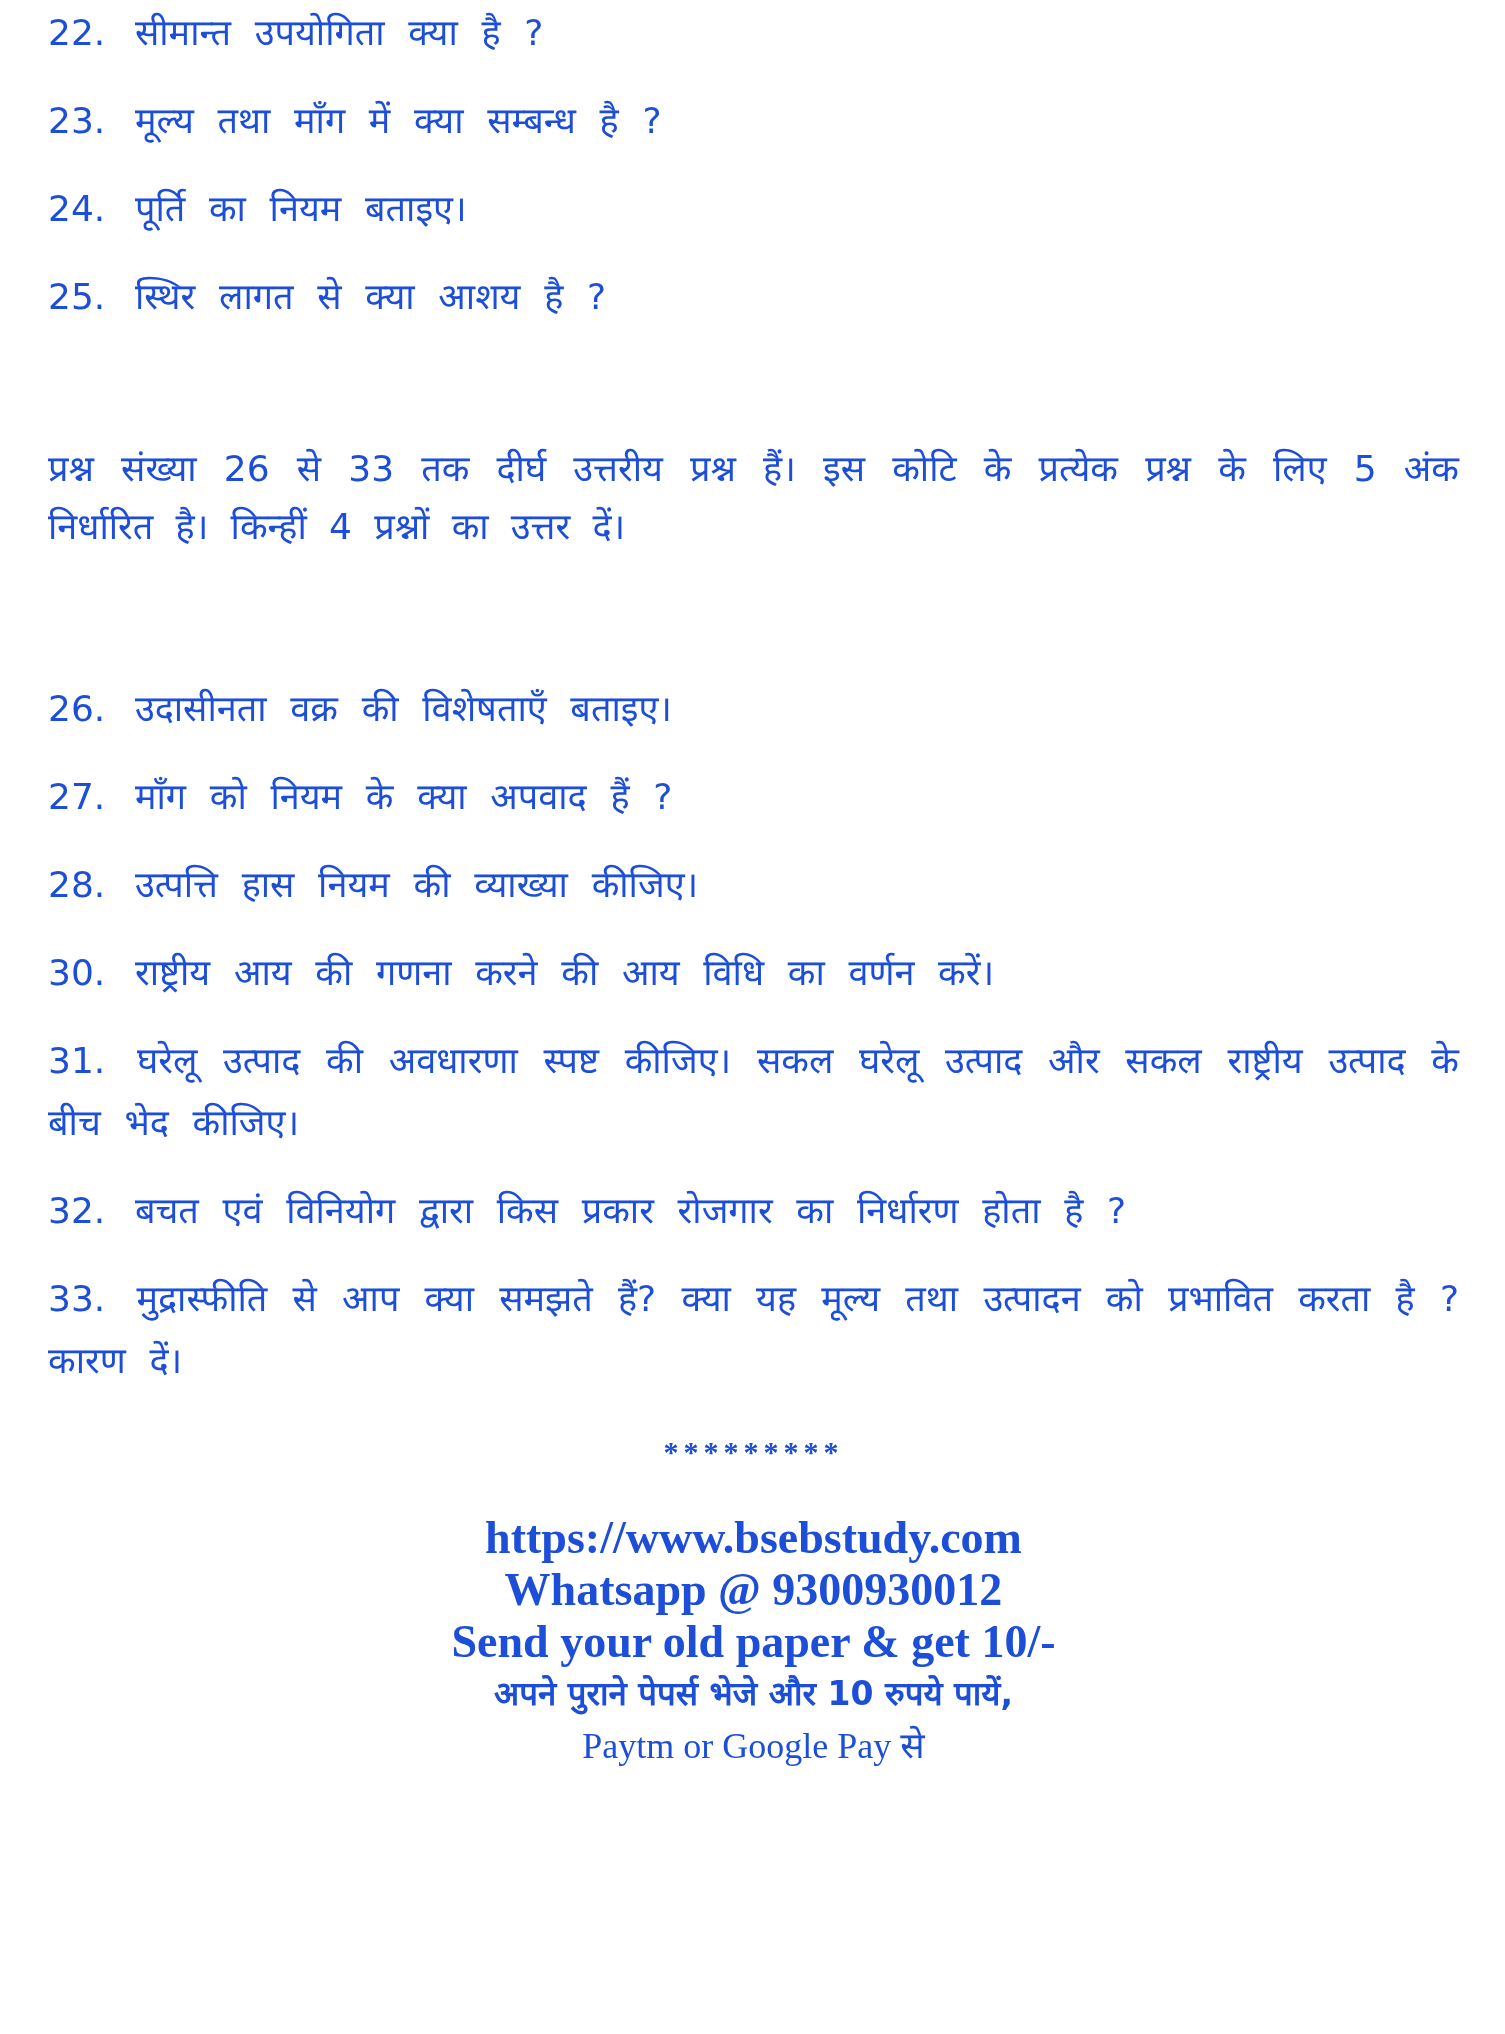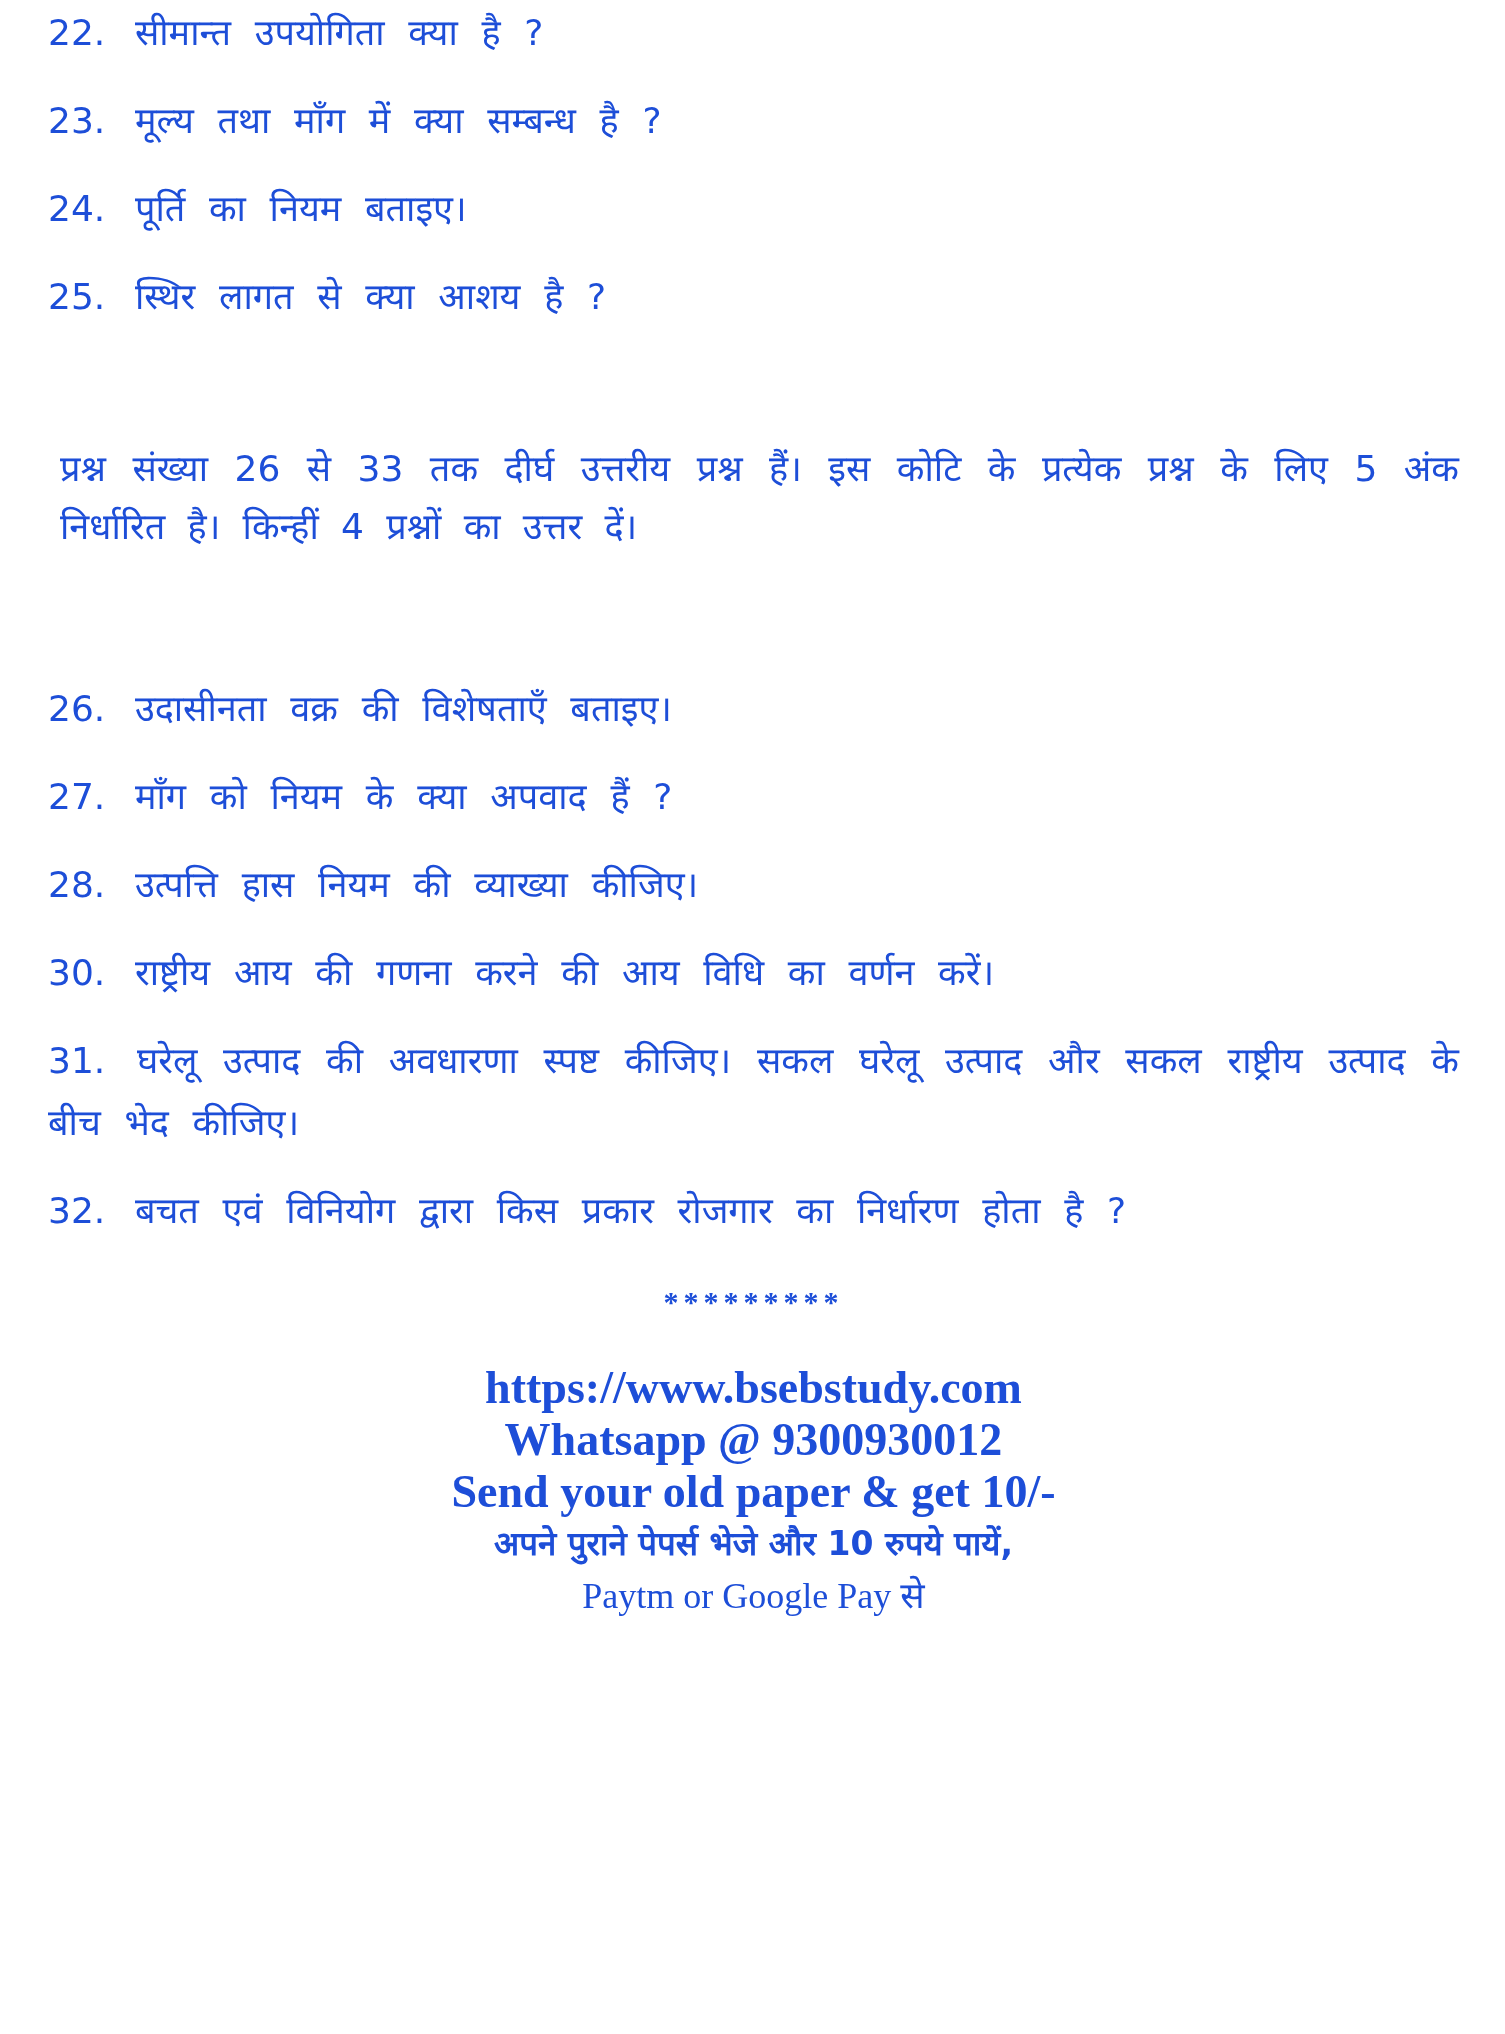--- a/index.html
+++ b/index.html
@@ -19,21 +19,21 @@
     font-size: 36px;
     line-height: 62px;
     margin: 0 0 26px 0;
     text-align: justify;
     word-spacing: 0.34em;
   }
   .qnum { margin-right: 6px; }
   .instructions {
     font-size: 36px;
     line-height: 58px;
-    margin: 112px 0 122px 12px;
+    margin: 112px 0 122px 0;
     text-align: justify;
     word-spacing: 0.30em;
   }
   .stars {
     margin-top: 40px;
     text-align: center;
     font-family: "Liberation Serif", serif;
     font-weight: bold;
     font-size: 30px;
     line-height: 40px;
@@ -76,20 +76,21 @@
 
   <p class="instructions">प्रश्न संख्या 26 से 33 तक दीर्घ उत्तरीय प्रश्न हैं। इस कोटि के प्रत्येक प्रश्न के लिए 5 अंक निर्धारित है। किन्हीं 4 प्रश्नों का उत्तर दें।</p>
 
   <section id="q-long">
       <p class="question"><span class="qnum">26.</span> <span class="qtext">उदासीनता वक्र की विशेषताएँ बताइए।</span></p>
       <p class="question"><span class="qnum">27.</span> <span class="qtext">माँग को नियम के क्या अपवाद हैं ?</span></p>
       <p class="question"><span class="qnum">28.</span> <span class="qtext">उत्पत्ति हास नियम की व्याख्या कीजिए।</span></p>
       <p class="question"><span class="qnum">30.</span> <span class="qtext">राष्ट्रीय आय की गणना करने की आय विधि का वर्णन करें।</span></p>
       <p class="question"><span class="qnum">31.</span> <span class="qtext">घरेलू उत्पाद की अवधारणा स्पष्ट कीजिए। सकल घरेलू उत्पाद और सकल राष्ट्रीय उत्पाद के बीच भेद कीजिए।</span></p>
       <p class="question"><span class="qnum">32.</span> <span class="qtext">बचत एवं विनियोग द्वारा किस प्रकार रोजगार का निर्धारण होता है ?</span></p>
+      <p class="question"><span class="qnum">33.</span> <span class="qtext">मुद्रास्फीति से आप क्या समझते हैं? क्या यह मूल्य तथा उत्पादन को प्रभावित करता है ? कारण दें।</span></p>
     </section>
 
   <div class="stars">*********</div>
 
   <div class="footer">
     <div class="f-en">https://www.bsebstudy.com</div>
     <div class="f-en">Whatsapp @ 9300930012</div>
     <div class="f-en">Send your old paper &amp; get 10/-</div>
     <div class="f-hi">अपने पुराने पेपर्स भेजे और 10 रुपये पायें,</div>
     <div class="f-en-sm">Paytm or Google Pay  से</div>

